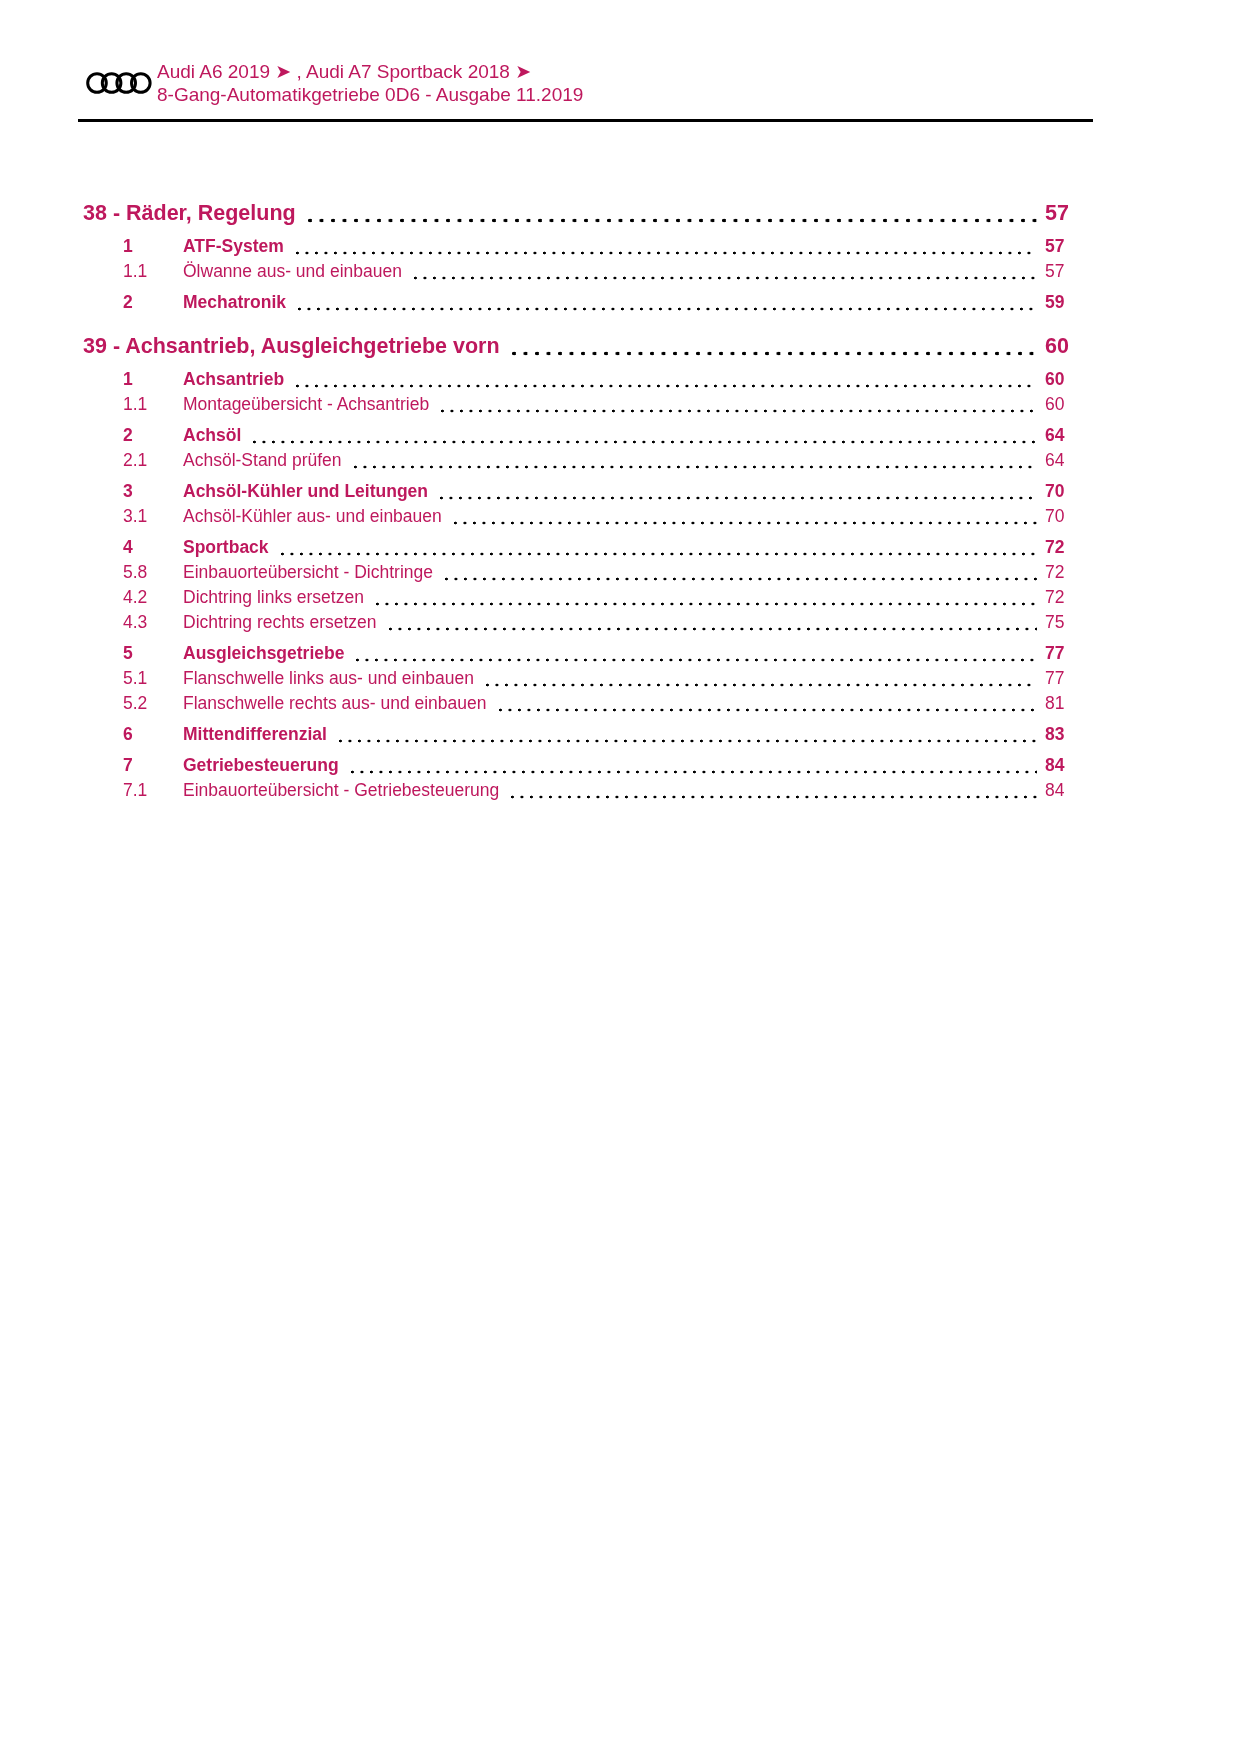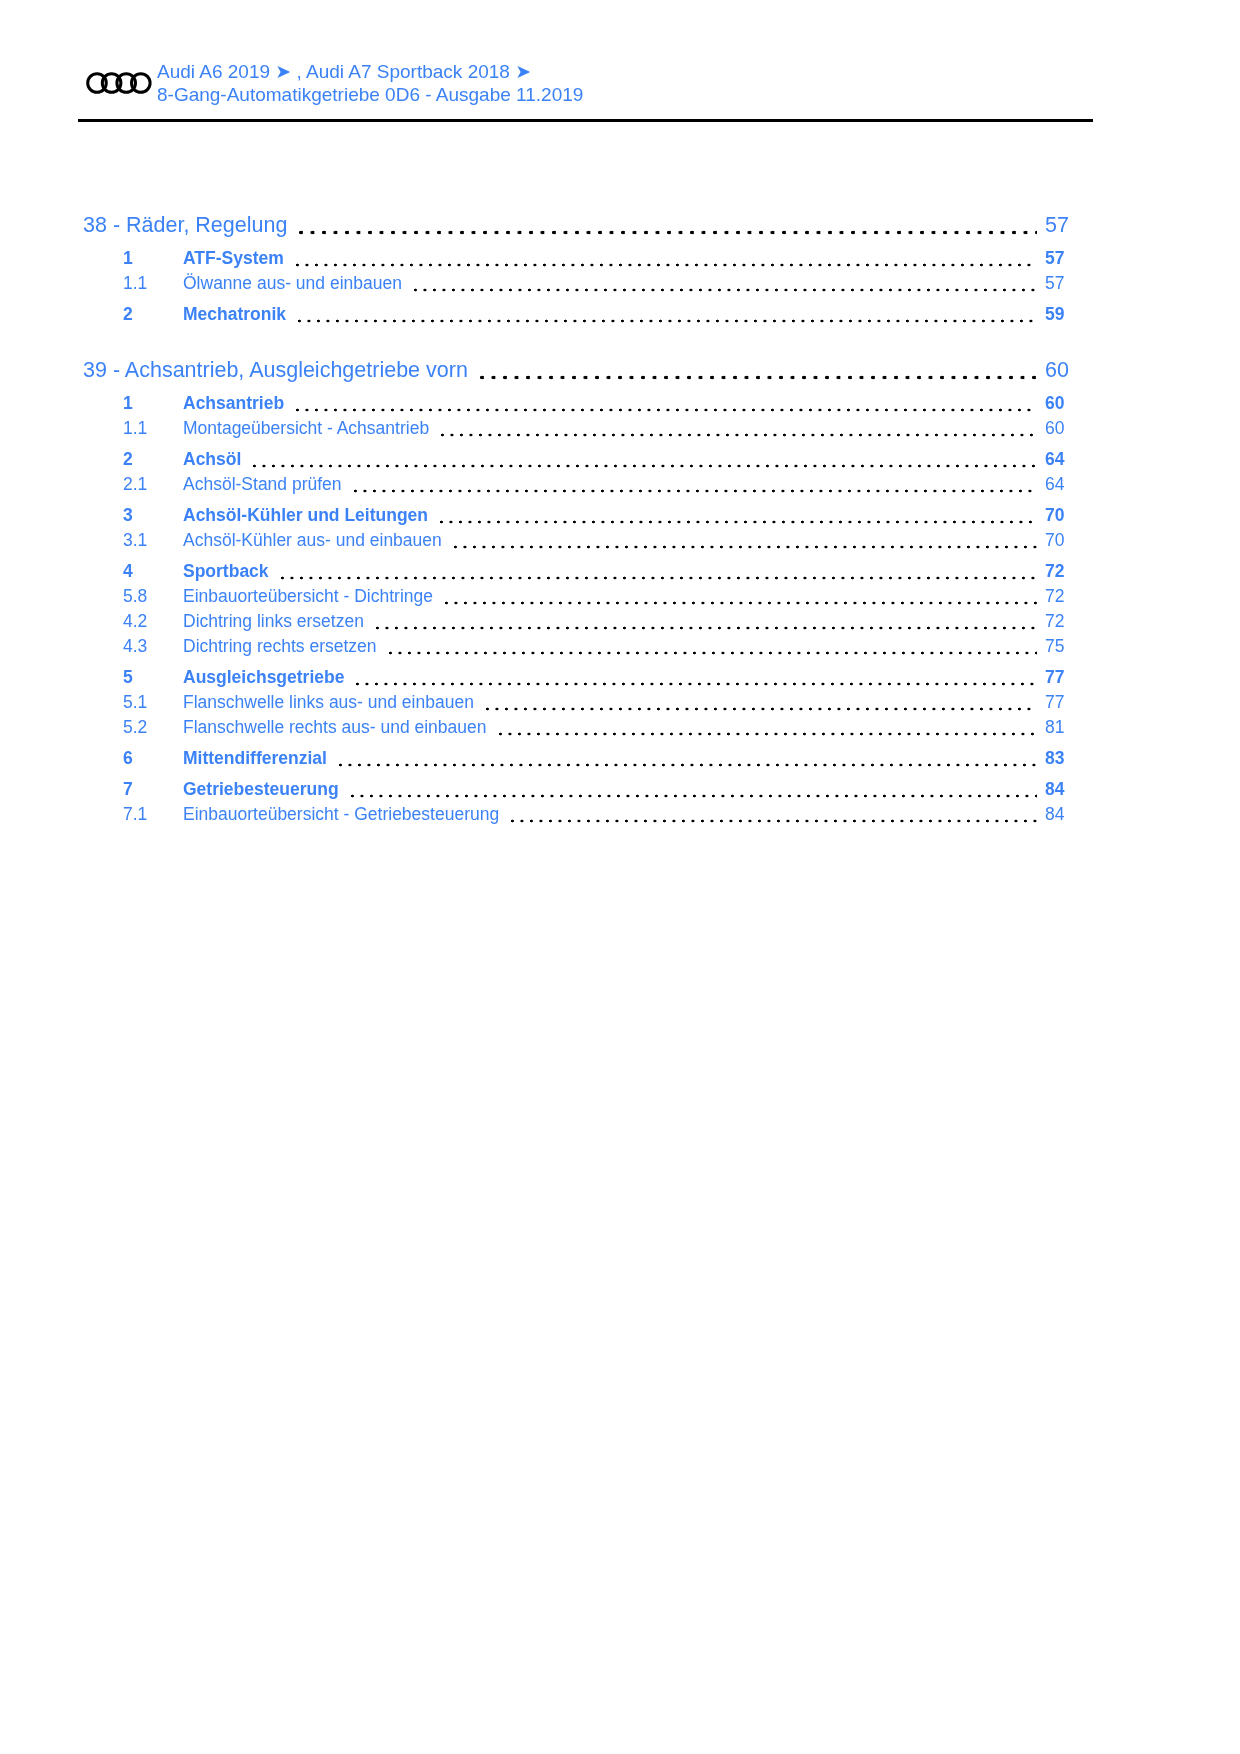--- a/index.html
+++ b/index.html
@@ -2,21 +2,21 @@
 <html><head>
 <meta charset="utf-8">
 <style>
   * { margin: 0; padding: 0; box-sizing: border-box; }
   html, body { background: #ffffff; }
   .page {
     position: relative;
     width: 1240px;
     height: 1494px;
     background: #ffffff;
-    color: #3b82f6;
+    color: #be185d;
     font-family: "Liberation Sans", sans-serif;
     overflow: hidden;
   }
 
   
   .logo {
     position: absolute;
     left: 86px;
     top: 71px;
     width: 66px;
@@ -45,23 +45,24 @@
     left: 83px;
     top: 182px;
     width: 1010px;
   }
   .row {
     display: flex;
     align-items: baseline;
     white-space: nowrap;
   }
   .chapter-row {
-    margin-top: 28px;
+    margin-top: 16px;
     font-size: 21.5px;
     line-height: 30px;
+    font-weight: bold;
   }
   .section-row {
     padding-left: 40px;
     font-size: 17.5px;
     line-height: 25px;
   }
   .section-row.bold { font-weight: bold; margin-top: 6px; }
   .sec-num {
     width: 60px;
     flex: none;

